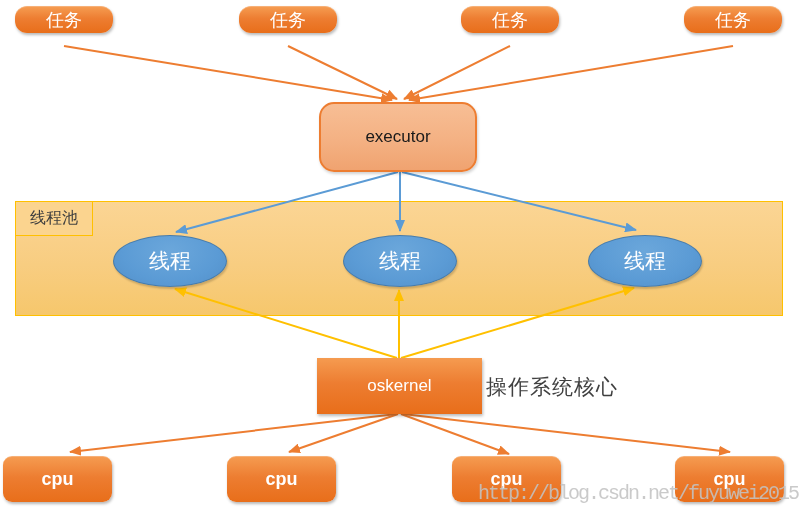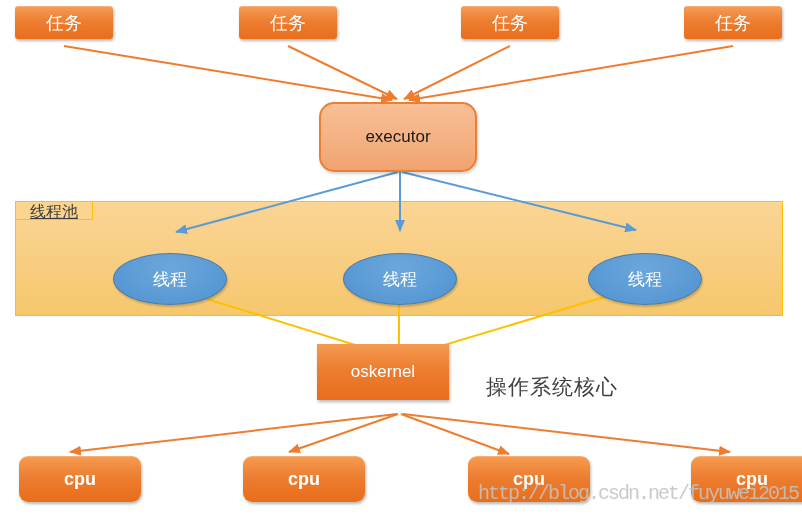--- a/index.html
+++ b/index.html
@@ -16,33 +16,33 @@
 
   
   .node { position: absolute; display: flex; align-items: center; justify-content: center; }
 
   .task-box, .cpu-box, .kernel-box {
     background: linear-gradient(180deg, #F59B50 0%, #ED7D31 45%, #E86E1A 100%);
     color: #ffffff;
     box-shadow: 1px 2px 3px rgba(0,0,0,0.28);
   }
   .task-box {
-    width: 98px; height: 33px; top: 6px;
-    border-radius: 3px;
+    width: 98px; height: 27px; top: 6px;
+    border-radius: 12px;
     border-top: 1px solid #F7B077;
     font-size: 18px;
   }
   .cpu-box {
-    width: 122px; height: 46px; top: 456px;
+    width: 109px; height: 46px; top: 456px;
     border-radius: 9px;
     border-top: 1px solid #F7B077;
-    font-size: 18px; font-weight: 600; margin-left: 16px;
+    font-size: 18px; font-weight: 600;
   }
   .kernel-box {
-    left: 317px; top: 344px; width: 132px; height: 56px;
+    left: 317px; top: 358px; width: 165px; height: 56px;
     font-size: 17px;
   }
 
   .executor-box {
     left: 319px; top: 102px; width: 158px; height: 70px;
     background: linear-gradient(180deg, #F7BE95 0%, #F4B183 55%, #F0A370 100%);
     border: 2px solid #ED7D31;
     border-radius: 15px;
     color: #1a1a1a;
     font-size: 17px;
@@ -50,35 +50,34 @@
   }
 
   .pool-band {
     position: absolute;
     left: 15px; top: 201px; width: 768px; height: 115px;
     background: linear-gradient(180deg, #FBD594 0%, #F8CD81 55%, #F6C76C 100%);
     border: 1.5px solid #FFC000;
   }
   .pool-label {
     position: absolute;
-    left: 15px; top: 201px; width: 78px; height: 19px;
+    left: 15px; top: 201px; width: 78px; height: 35px;
     border: 1.5px solid #FFC000;
     background: #FBD48F;
-    display: flex; align-items: flex-start; justify-content: center;
+    display: flex; align-items: center; justify-content: center;
     color: #3F3F3F; font-size: 16px;
     z-index: 3;
-    text-decoration: underline;
   }
 
   .thread-ellipse {
-    width: 114px; height: 52px; top: 253px;
+    width: 114px; height: 52px; top: 235px;
     background: radial-gradient(ellipse at 50% 30%, #6BA7DB 0%, #5B9BD5 60%, #528FC9 100%);
     border: 1px solid rgba(65,113,156,0.75);
     border-radius: 50%;
-    color: #ffffff; font-size: 17px;
+    color: #ffffff; font-size: 21px;
     box-shadow: 1px 2px 2px rgba(0,0,0,0.18);
     z-index: 3;
   }
 
   .kernel-caption {
     position: absolute;
     left: 486px; top: 373px;
     color: #404040;
     font-size: 21px;
     letter-spacing: 1px;

